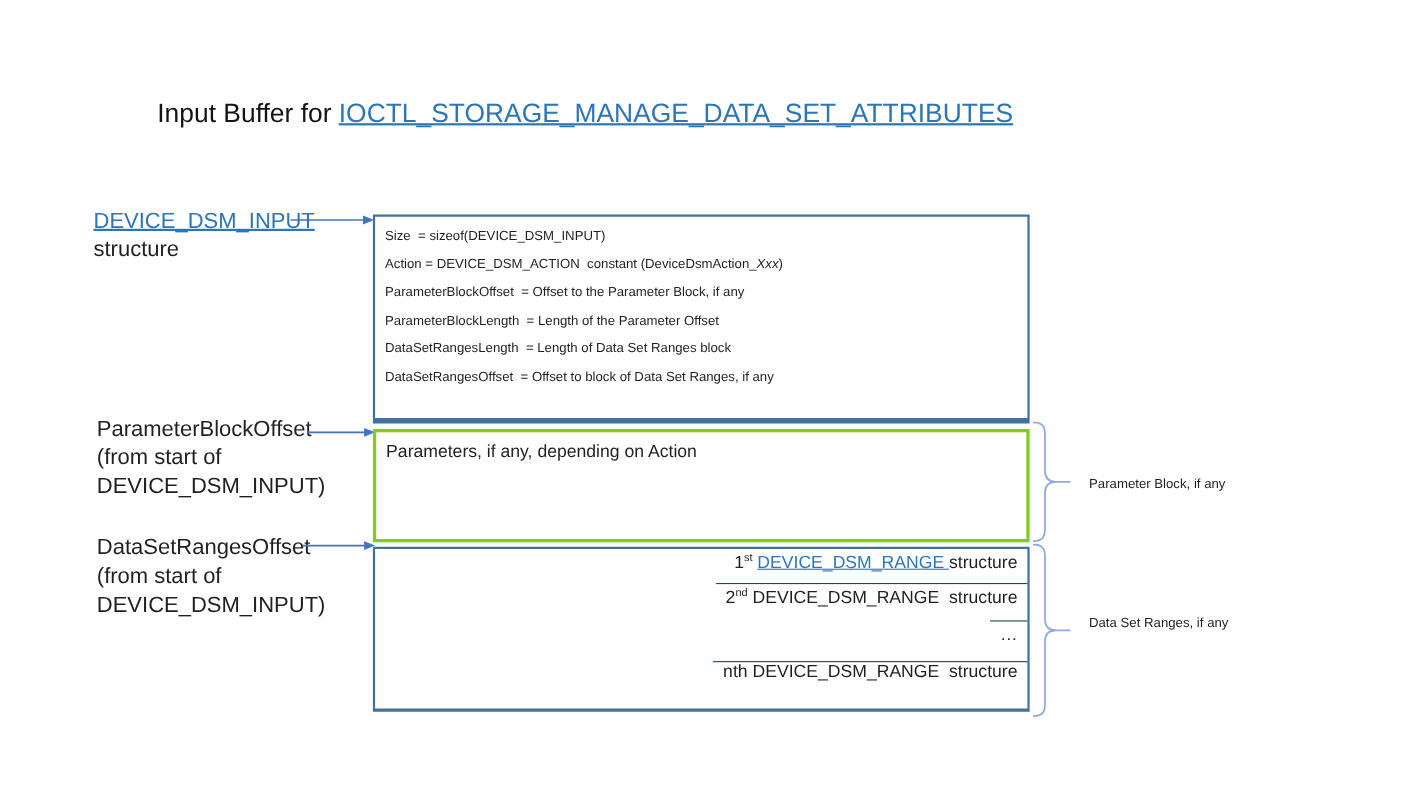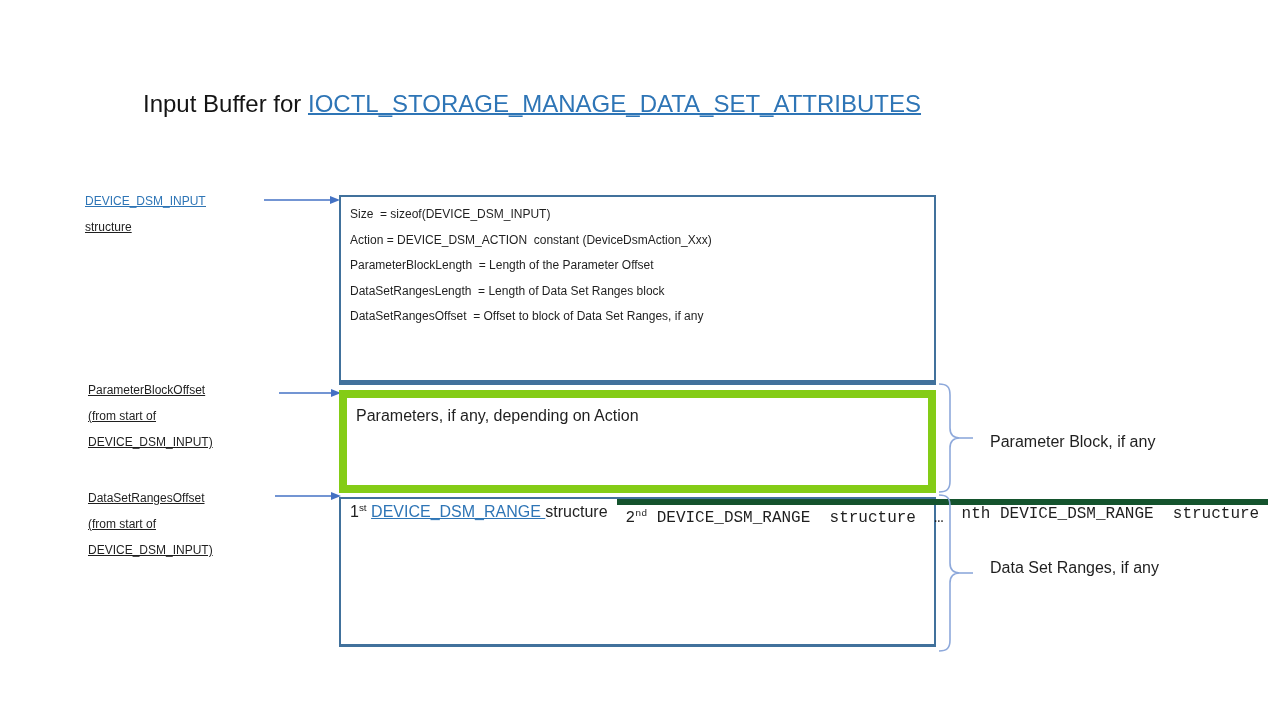--- a/index.html
+++ b/index.html
@@ -9,56 +9,56 @@
   }
   .abs { position:absolute; }
   .ws  { white-space:pre; }
 
   
   #title { left:0; top:90px; width:1064px; text-align:center; font-size:24px; color:#141414; }
   .link  { color:#2E75B6; text-decoration:underline; cursor:pointer; }
   #title .link { text-decoration-thickness:2px; }
 
   
-  .left-label { font-size:12px; line-height:26px;text-decoration:underline; }
+  .left-label { font-size:20px; line-height:26px; }
   #label-input  { left:85px; top:188px; }
   #label-pbo    { left:88px; top:377px; }
   #label-dsro   { left:88px; top:485px; }
 
   
   #struct-box {
     left:339px; top:195px; width:597px; height:190px; box-sizing:border-box;
     border:2px solid #41719C; border-bottom-width:5px;
     padding:5px 9px 0; font-size:12px; line-height:25.5px;
   }
   .struct-line { white-space:pre; }
-  .it { }
+  .it { font-style:italic; }
 
   
   #params-box {
     left:339px; top:390px; width:597px; height:103px; box-sizing:border-box;
-    border:8px solid #84cc16; padding:9px 9px 0; font-size:16px;
+    border:3px solid #84cc16; padding:9px 9px 0; font-size:16px;
   }
 
   
   #ranges-box {
     left:339px; top:497px; width:597px; height:150px; box-sizing:border-box;
     border:2px solid #41719C; border-bottom-width:3px;
-    display:flex; flex-direction:row; font-size:16px;
+    display:flex; flex-direction:column; font-size:16px;align-items:flex-end;
   }
   .range-row { box-sizing:border-box; padding:4px 9px 0; white-space:pre; }
-  .range-row + .range-row { border-top:6px solid #14532d;font-family:Liberation Mono, monospace; }
+  .range-row + .range-row { border-top:1px solid #14532d; }
   #range-row-1 { height:31px; }
   #range-row-2 { height:34px; }
   #range-row-3 { height:37px; }
   #range-row-4 { flex:1; padding-top:0; }
   sup { font-size:62%; vertical-align:super; line-height:0; }
 
   
-  .right-label { font-size:16px; }
+  .right-label { font-size:12px; }
   #rlabel-pb  { left:990px; top:433px; }
   #rlabel-dsr { left:990px; top:559px; }
 
   svg { display:block; }
 </style>
 </head>
 <body>
 
 <div id="title" class="abs"><span class="ws">Input Buffer for </span><span class="link">IOCTL_STORAGE_MANAGE_DATA_SET_ATTRIBUTES</span></div>
 
@@ -88,20 +88,21 @@
   <polygon points="52,2 62,6 52,10" fill="#4472C4"></polygon>
 </svg>
 <svg class="abs" style="left:275px; top:490px;" width="66" height="12">
   <line x1="0" y1="6" x2="57" y2="6" stroke="#4472C4" stroke-width="1.5"></line>
   <polygon points="56,2 66,6 56,10" fill="#4472C4"></polygon>
 </svg>
 
 <div id="struct-box" class="abs">
   <div class="struct-line">Size  = sizeof(DEVICE_DSM_INPUT)</div>
   <div class="struct-line"><span class="ws">Action = DEVICE_DSM_ACTION  constant (DeviceDsmAction_</span><span class="it ws">Xxx</span><span class="ws">)</span></div>
+  <div class="struct-line">ParameterBlockOffset  = Offset to the Parameter Block, if any</div>
   <div class="struct-line">ParameterBlockLength  = Length of the Parameter Offset</div>
   <div class="struct-line">DataSetRangesLength  = Length of Data Set Ranges block</div>
   <div class="struct-line">DataSetRangesOffset  = Offset to block of Data Set Ranges, if any</div>
 </div>
 
 <div id="params-box" class="abs">
   <div>Parameters, if any, depending on Action</div>
 </div>
 
 <div id="ranges-box" class="abs">

